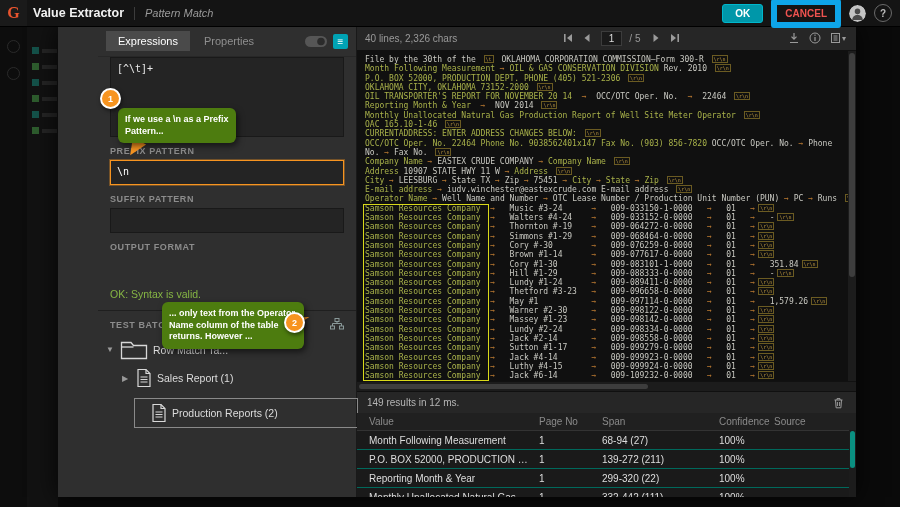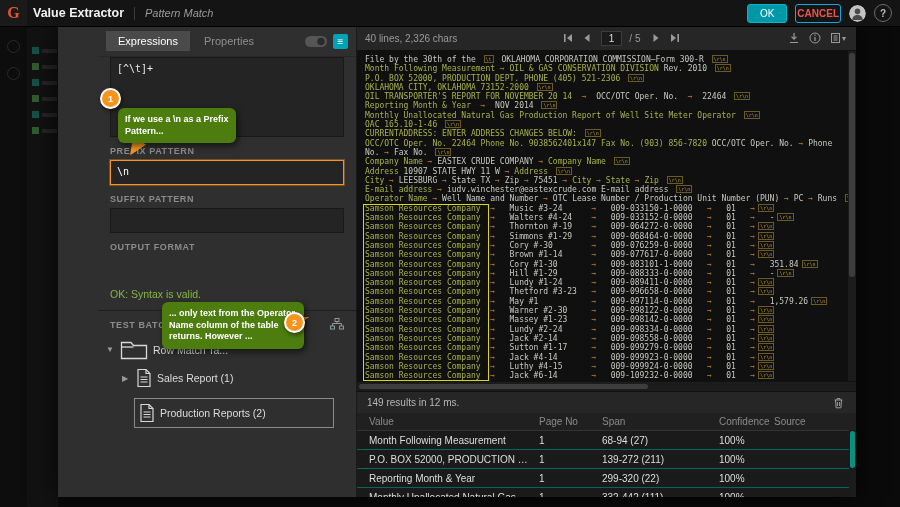--- a/index.html
+++ b/index.html
@@ -8,22 +8,22 @@
   svg{display:block;}
 
   
   .topbar{position:absolute;left:0;top:0;width:900px;height:26px;background:#141414;border-bottom:1px solid #000;display:flex;align-items:center;z-index:30;}
   .logo-box{width:27px;height:26px;background:#1a1a1a;display:flex;align-items:center;justify-content:center;}
   .logo-g{color:#e8542e;font:bold 16px "Liberation Serif",serif;}
   .app-title{color:#f2f2f2;font-size:12.5px;font-weight:bold;margin-left:6px;}
   .divider-v{width:1px;height:13px;background:#3c3c3c;margin:0 10px;}
   .app-subtitle{color:#9a9a9a;font-size:11px;font-style:italic;}
   .topbar-right{margin-left:auto;display:flex;align-items:center;gap:8px;padding-right:8px;}
-  .btn-ok{background:#0097a9;color:#fff;border:1px solid #00b7cc;font-size:10px;font-weight:normal;padding:3px 12px;border-radius:3px;cursor:pointer;}
-  .btn-cancel{background:transparent;color:#ef5350;border:1px solid #0ea5e9;font-size:10px;font-weight:bold;padding:3px 1px;border-radius:3px;cursor:pointer;}
+  .btn-ok{background:#0097a9;color:#fff;border:1px solid #00b7cc;font-size:10px;font-weight:bold;padding:3px 12px;border-radius:3px;cursor:pointer;}
+  .btn-cancel{background:transparent;color:#ef5350;border:6px solid #0ea5e9;font-size:10px;font-weight:bold;padding:3px 8px;border-radius:3px;cursor:pointer;}
   .avatar{width:17px;height:17px;border-radius:50%;overflow:hidden;}
   .help{width:16px;height:16px;border-radius:50%;border:1px solid #6a6a6a;color:#bbb;font-size:10px;font-weight:bold;display:flex;align-items:center;justify-content:center;}
 
   
   .app-rail{position:absolute;left:0;top:26px;width:27px;bottom:0;background:#0d0d0d;}
   .rail-dot{width:11px;height:11px;border-radius:50%;border:1px solid #2a2a2a;margin:14px auto 0;}
   .app-tree{position:absolute;left:27px;top:26px;width:31px;bottom:0;background:#121212;padding-top:12px;}
   .bg-row{display:flex;align-items:center;gap:3px;margin:9px 0 0 5px;}
   .bg-ico{width:7px;height:7px;background:#14524a;flex:none;}
   .bg-ico.g2{background:#2e5d2e;}
@@ -47,21 +47,21 @@
   .out-spacer{height:20px;}
   .syntax-ok{color:#85b544;font-size:10.5px;margin:12px 12px 6px;}
   .panel-divider{height:1px;background:#1f1f1f;margin-top:4px;}
   .batch-header{display:flex;align-items:flex-end;padding:7px 12px 5px;color:#8c8c8c;font-size:9px;font-weight:bold;letter-spacing:.6px;}
   .batch-ico{margin-left:auto;}
   .tree{flex:1;position:relative;padding-top:2px;}
   .tree-row{display:flex;align-items:center;gap:5px;color:#dcdcdc;font-size:10.5px;cursor:pointer;}
   .exp{color:#9a9a9a;font-size:8px;width:9px;flex:none;}
   .row-folder{padding-left:8px;margin-top:2px;}
   .row-sales{padding-left:24px;margin-top:8px;}
-  .row-prod{margin:10px 8px 0 36px;border:1px solid #8a8a8a;padding:4px 4px;width:190px;}
+  .row-prod{margin:10px 8px 0 36px;border:1px solid #8a8a8a;padding:4px 16px;width:190px;}
 
   
   .callout{position:absolute;z-index:40;background:#4d7c0f;color:#fff;font-size:9px;font-weight:bold;line-height:1.3;padding:6px 7px;border-radius:6px;text-align:left;box-shadow:2px 3px 6px rgba(0,0,0,.55);}
   .co1{left:60px;top:82px;width:104px;}
   .co2{left:104px;top:276px;width:128px;}
   .co-num{position:absolute;z-index:41;width:17px;height:17px;border-radius:50%;background:#f79420;border:2px solid #fff;color:#fff;font-size:9px;font-weight:bold;display:flex;align-items:center;justify-content:center;box-shadow:1px 2px 4px rgba(0,0,0,.5);}
   .num1{left:42px;top:62px;}
   .num2{left:226px;top:286px;}
   .tail{position:absolute;width:0;height:0;z-index:39;}
   .tail1{left:70px;top:114px;border-left:6px solid transparent;border-right:9px solid transparent;border-top:17px solid #f79420;transform:rotate(28deg);}

